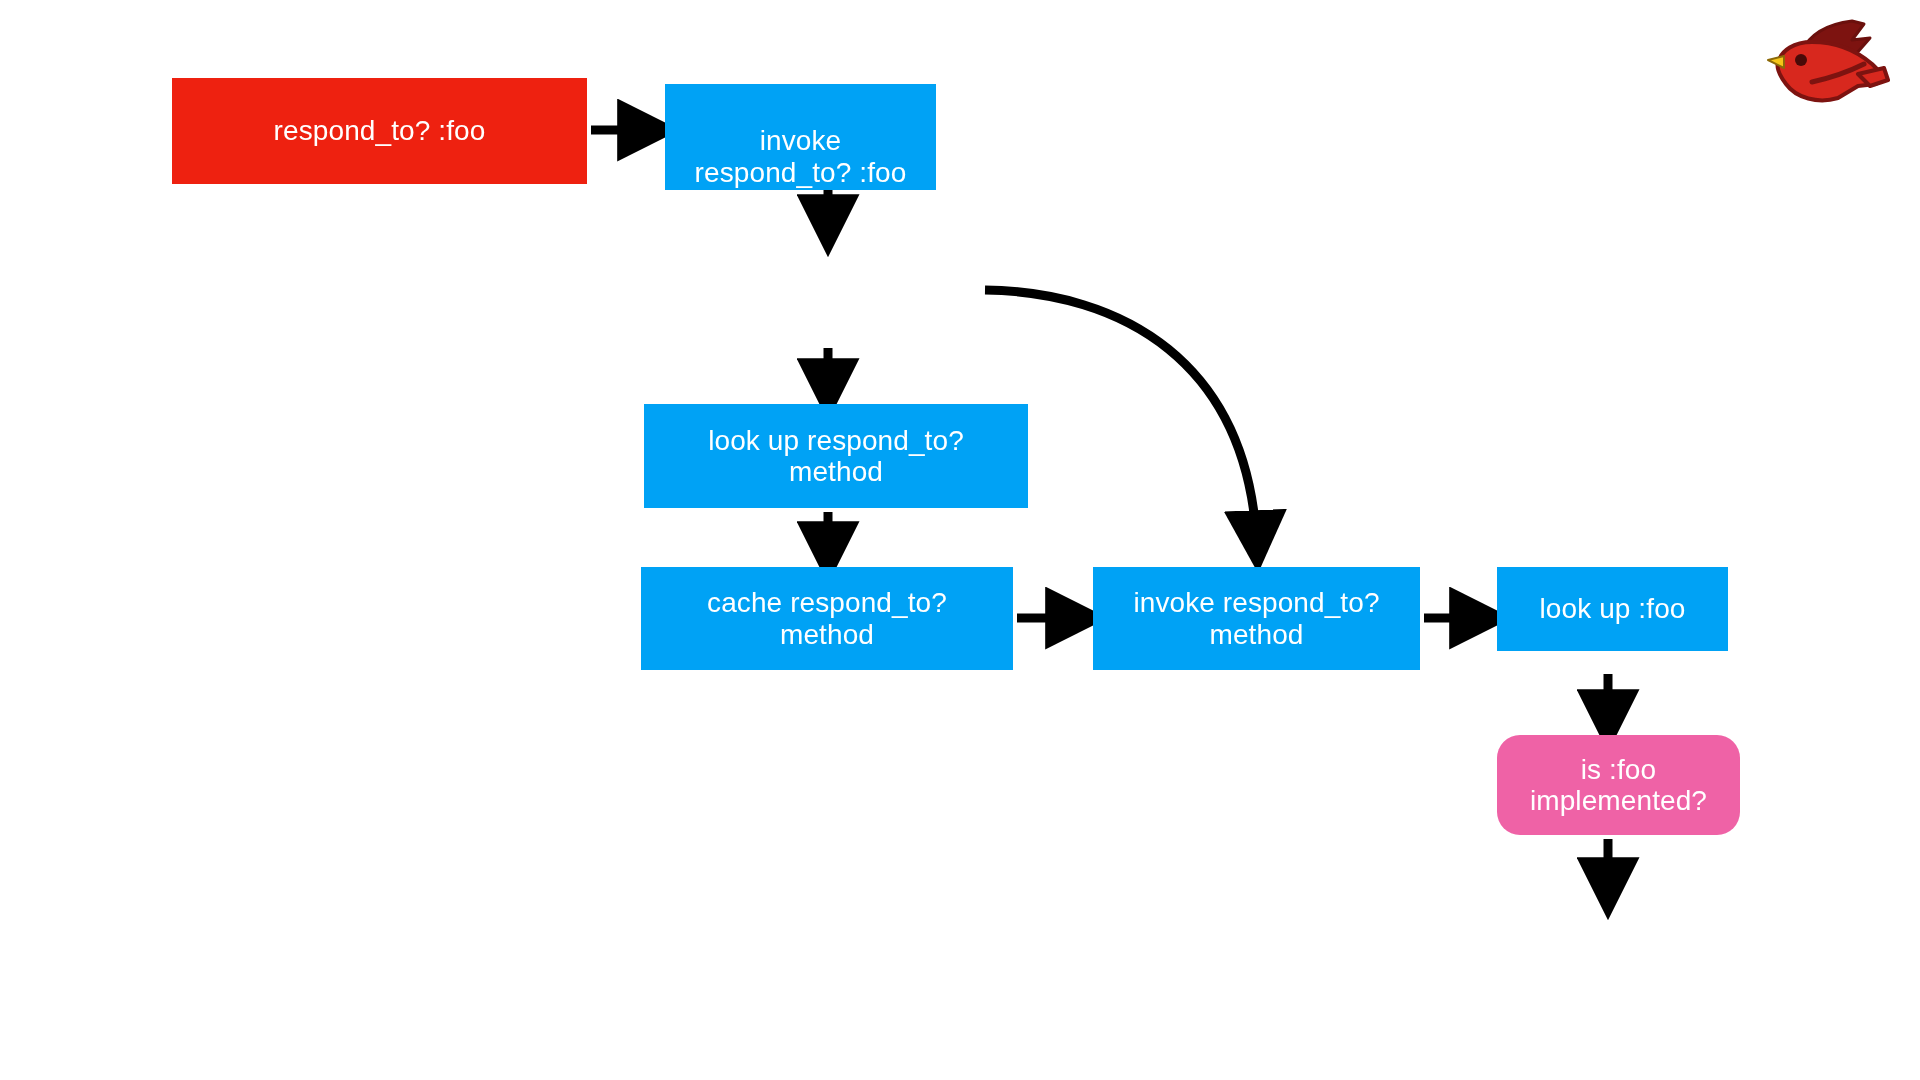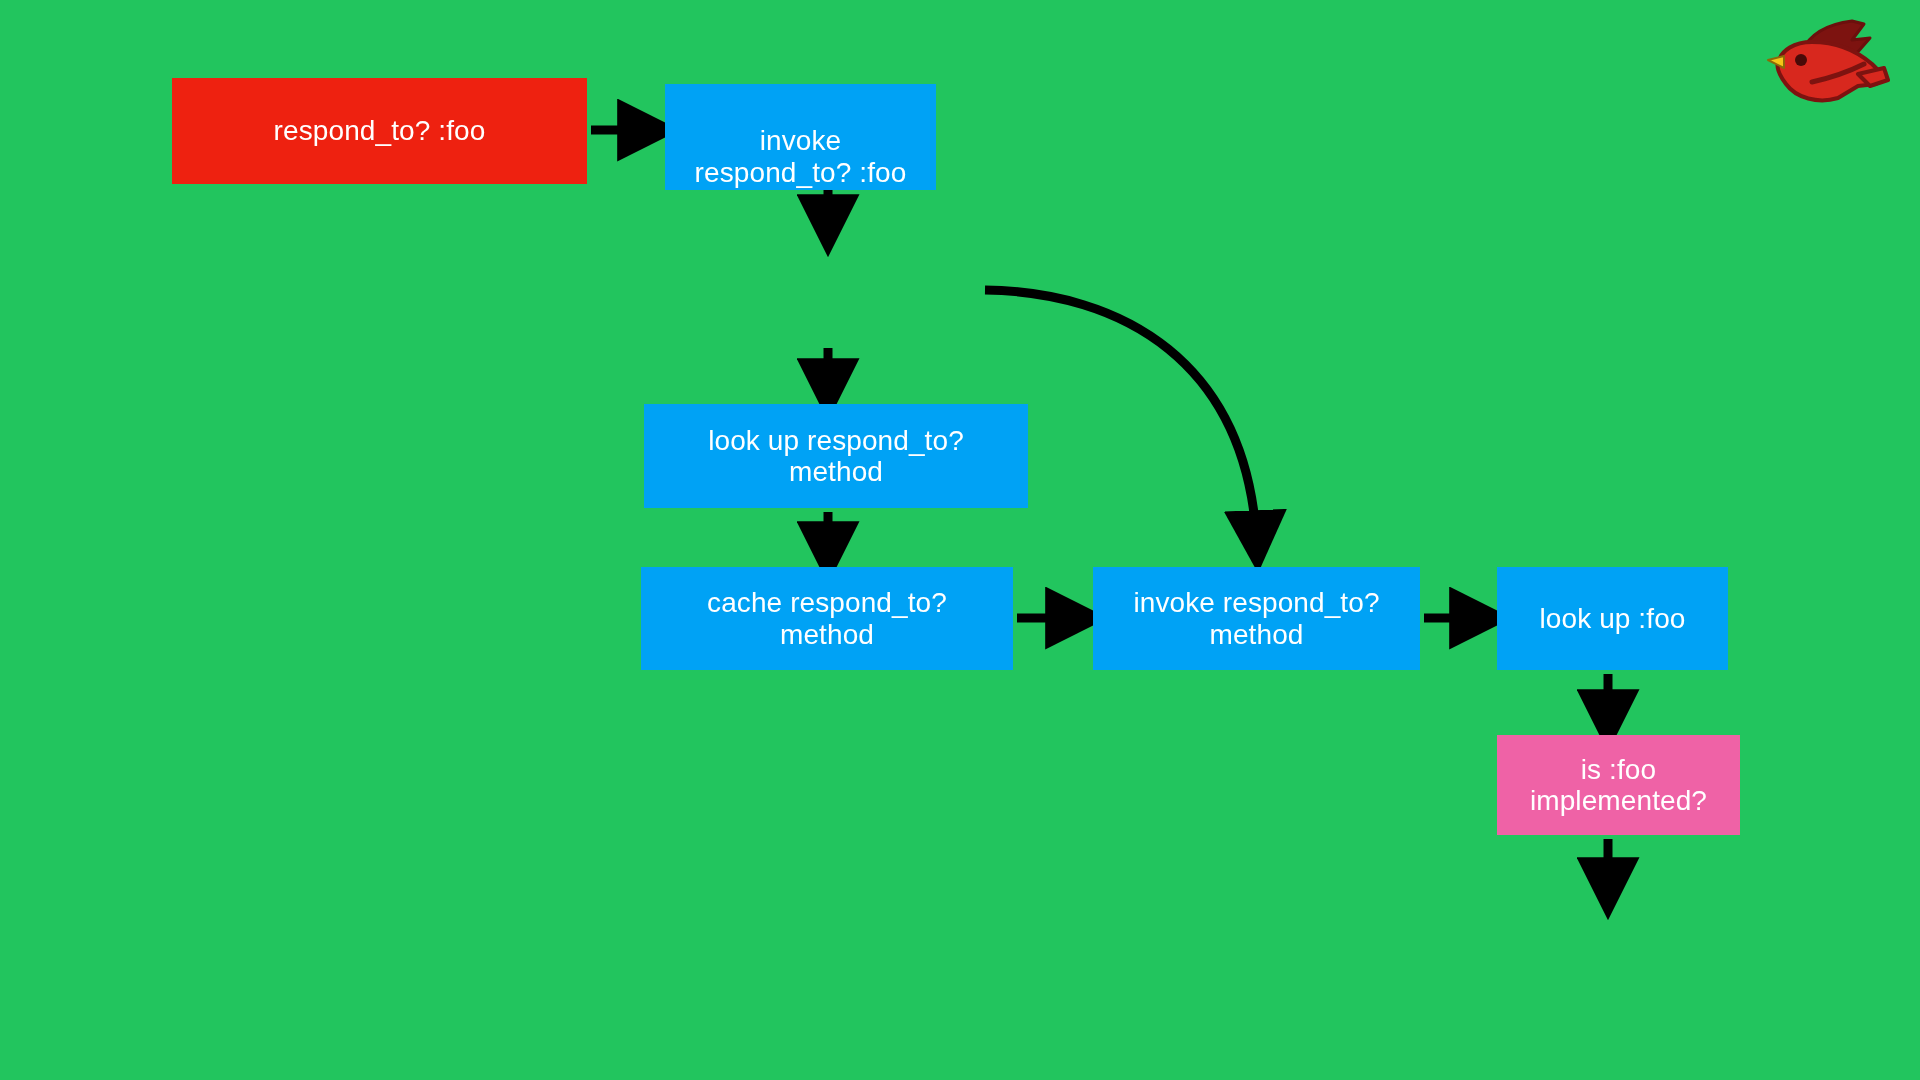--- a/index.html
+++ b/index.html
@@ -9,21 +9,21 @@
     height: 1080px;
     overflow: hidden;
     background: #dcdcde;
     font-family: "Liberation Sans", sans-serif;
   }
 
   #canvas {
     position: relative;
     width: 1920px;
     height: 1080px;
-    background: #22c55e;
+    background: #ffffff;
   }
 
   
   .node {
     position: absolute;
     box-sizing: border-box;
     display: flex;
     align-items: center;
     justify-content: center;
     text-align: center;
@@ -127,25 +127,25 @@
   <div class="node process" style="left:641px; top:567px; width:372px; height:103px;">
     <span>cache respond_to?
 method</span>
   </div>
 
   <div class="node process" style="left:1093px; top:567px; width:327px; height:103px;">
     <span>invoke respond_to?
 method</span>
   </div>
 
-  <div class="node process" style="left:1497px; top:567px; width:231px; height:103px;">
+  <div class="node process" style="left:1497px; top:567px; width:231px; height:84px;">
     <span>look up :foo</span>
   </div>
 
-  <div class="node decision" style="left:1497px; top:735px; width:243px; height:100px;">
+  <div class="node decision" style="left:1497px; top:735px; width:243px; height:100px;border-radius:23px;">
     <span>is :foo
 implemented?</span>
   </div>
 
 
   <svg id="logo" viewBox="0 0 130 90" xmlns="http://www.w3.org/2000/svg">
 
     <path d="M42,33 C50,16 68,6 92,3 L104,6 L92,22 L110,20 L96,36 L72,44 Z" fill="#7d1310" stroke="#6b100d" stroke-width="3" stroke-linejoin="round"></path>
 
     <path d="M18,44 C22,32 34,24 52,24 C78,24 98,34 112,46

